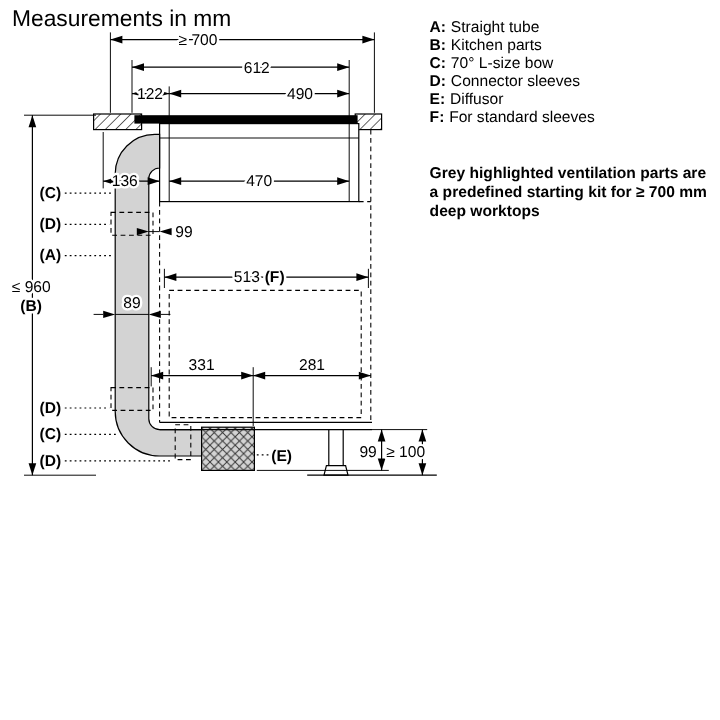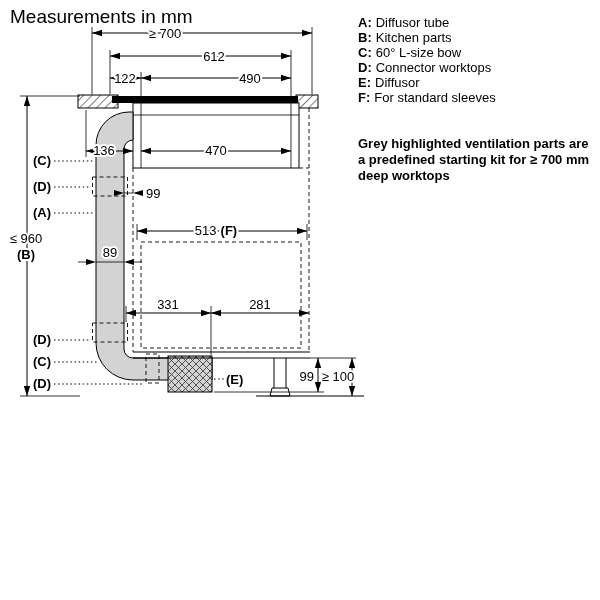--- a/index.html
+++ b/index.html
@@ -20,24 +20,24 @@
   .dash{stroke:#000;stroke-width:0.9;fill:none;stroke-dasharray:4,3;}
   .dots{stroke:#000;stroke-width:1;fill:none;stroke-dasharray:1.5,2.6;}
   .solidfill{fill:#000;stroke:none;}
 </style>
 </head>
 <body>
 
 <div class="abs" id="title">Measurements in mm</div>
 
 <div class="abs" id="legend">
-  <div class="lrow"><b>A:</b><span>Diffusor tube</span></div>
+  <div class="lrow"><b>A:</b><span>Straight tube</span></div>
   <div class="lrow"><b>B:</b><span>Kitchen parts</span></div>
-  <div class="lrow"><b>C:</b><span>60° L-size bow</span></div>
-  <div class="lrow"><b>D:</b><span>Connector worktops</span></div>
+  <div class="lrow"><b>C:</b><span>70° L-size bow</span></div>
+  <div class="lrow"><b>D:</b><span>Connector sleeves</span></div>
   <div class="lrow"><b>E:</b><span>Diffusor</span></div>
   <div class="lrow"><b>F:</b><span>For standard sleeves</span></div>
 </div>
 
 <div class="abs" id="note">Grey highlighted ventilation parts are a predefined starting kit for ≥ 700 mm deep worktops</div>
 
 <svg width="600" height="600" viewBox="0 0 600 600">
   <defs>
     <marker id="arr" markerWidth="11" markerHeight="8" refX="10.5" refY="4" orient="auto-start-reverse" markerUnits="userSpaceOnUse">
       <path d="M0.5,0.8 L10.5,4 L0.5,7.2 Z" fill="#000"></path>

